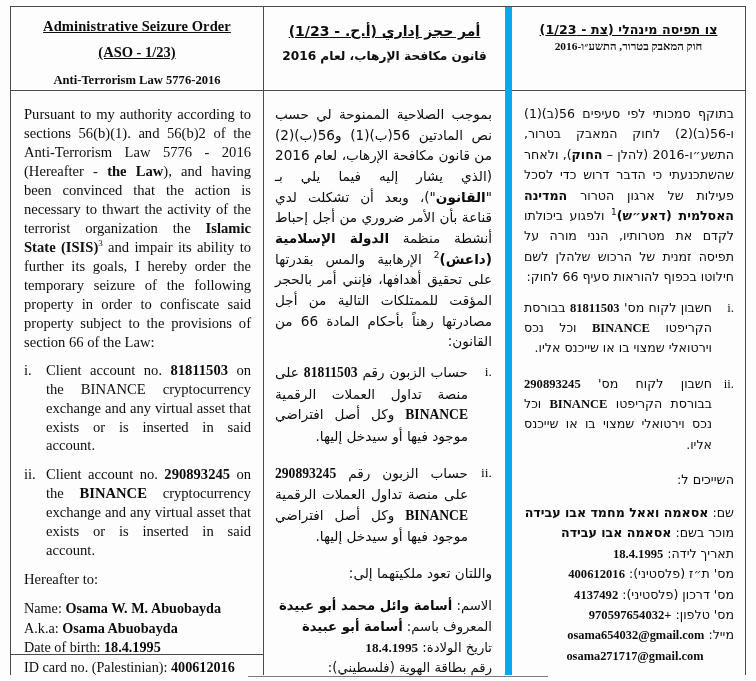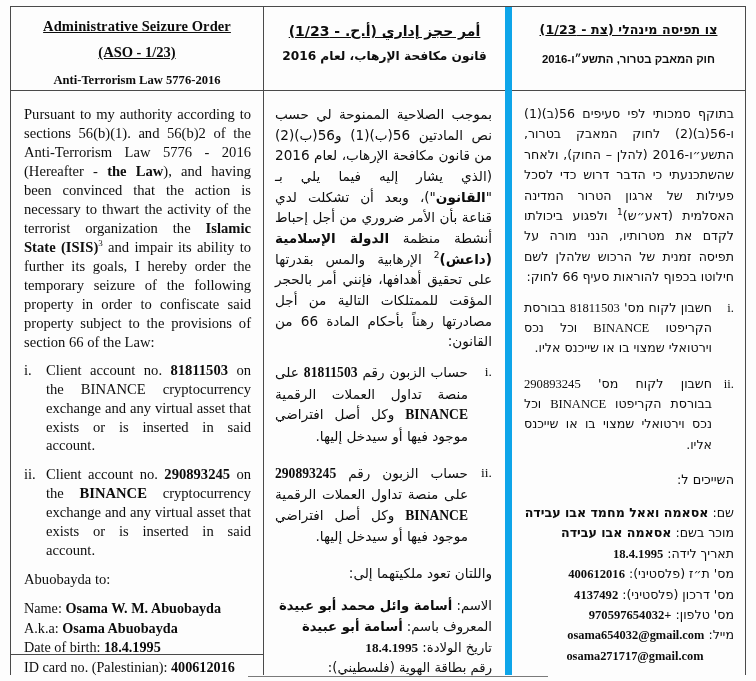--- a/index.html
+++ b/index.html
@@ -116,22 +116,22 @@
     font-family: "DejaVu Sans", "Liberation Sans", sans-serif;
   }
   .head-box.he .t-main {
     font-size: 12.6px;
     direction: rtl;
     font-family: "DejaVu Sans", "Liberation Sans", sans-serif;
   }
   .head-box.he .t-law {
     font-size: 11.4px;
     direction: rtl;
-    margin-top: 13px;
-    font-family: Liberation Sans, sans-serif;
+    margin-top: 0;
+    font-family: Liberation Serif, serif;
   }
 
   
   .body-en {
     padding: 14px 12px 0 13px;
     font-size: 14.6px;
     line-height: 1.30;
     text-align: justify;
   }
   .body-en p { margin: 0 0 9px 0; }
@@ -213,21 +213,21 @@
   
   .body-he {
     direction: rtl;
     padding: 13px 11px 0 12px;
     font-size: 12.6px;
     line-height: 1.62;
     text-align: justify;
     font-family: "DejaVu Sans", "Liberation Sans", sans-serif;
   }
   .body-he p { margin: 0 0 10px 0; }
-  .body-he b { font-weight: normal; }
+  .body-he b { font-weight: bold; }
 
   ol.romans-he {
     list-style: none;
     margin: 0 0 6px 0;
     padding: 0;
     direction: rtl;
   }
   ol.romans-he li {
     position: relative;
     padding-right: 22px;
@@ -298,21 +298,21 @@
 
         <ol class="romans">
           <li>
             <span class="rn">i.</span><span>Client account no. </span><b>81811503</b><span> on the </span><span>BINANCE</span><span> cryptocurrency exchange and any virtual asset that exists or is inserted in said account.</span>
           </li>
           <li>
             <span class="rn">ii.</span><span>Client account no. </span><b>290893245</b><span> on the </span><b>BINANCE</b><span> cryptocurrency exchange and any virtual asset that exists or is inserted in said account.</span>
           </li>
         </ol>
 
-        <div class="belong">Abuobayda to:</div>
+        <div class="belong">Hereafter to:</div>
 
         <div class="person-en">
           <div><span>Name:</span>
             <span class="v">Osama W. M. Abuobayda</span></div>
           <div><span>A.k.a:</span>
             <span class="v">Osama Abuobayda</span></div>
           <div><span>Date of birth:</span>
             <span class="v">18.4.1995</span></div>
           <div><span>ID card no. (Palestinian):</span>
             <span class="v">400612016</span></div>

